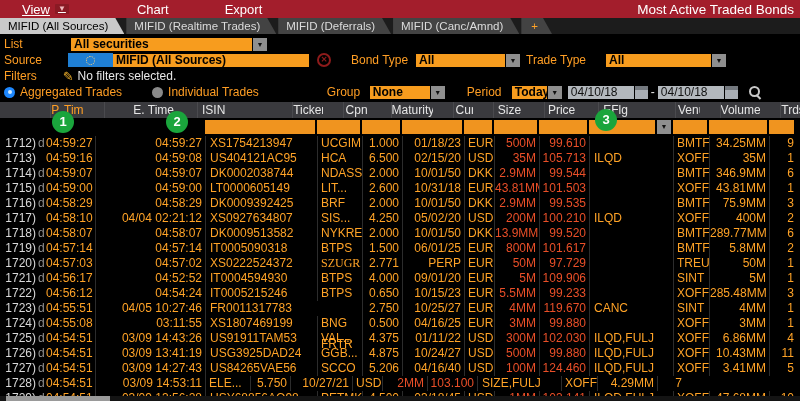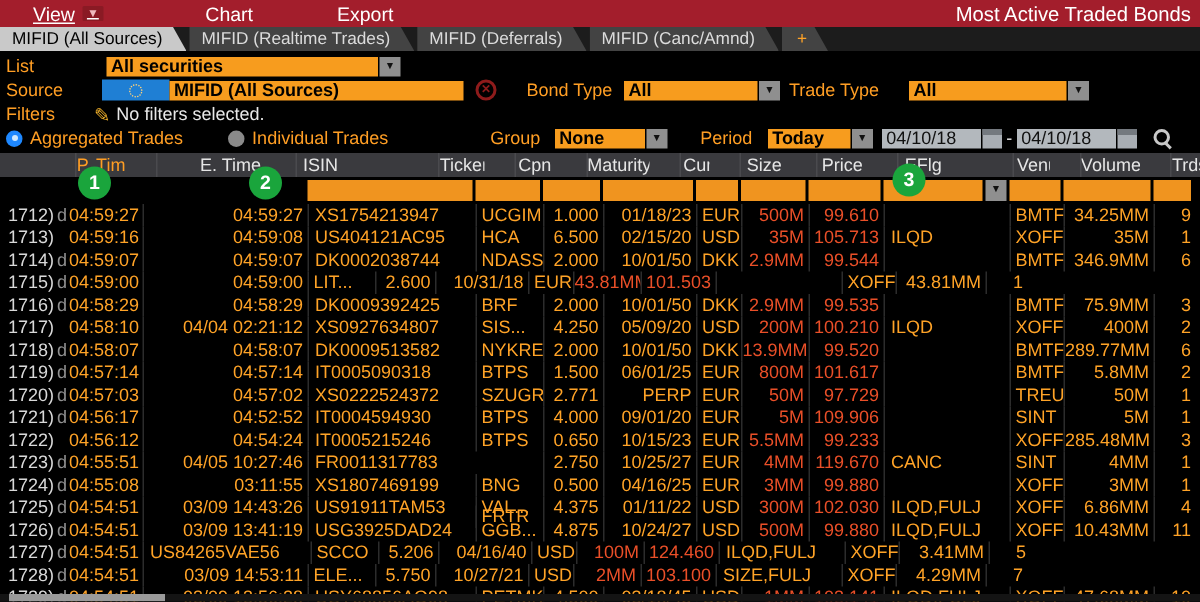--- a/index.html
+++ b/index.html
@@ -133,21 +133,21 @@
 
   <div class="ctrl">
     <span class="radio sel" style="margin-left:4px;"></span>
     <span class="radiolbl">Aggregated Trades</span>
     <span class="radio unsel" style="margin-left:30px;"></span>
     <span class="radiolbl">Individual Trades</span>
     <span class="lbl" style="margin-left:64px; width:47px;">Group</span>
     <span class="ofield" style="width:60px;">None</span>
     <span class="caretbtn">▼</span>
     <span class="lbl" style="margin-left:18px; width:49px;">Period</span>
-    <span class="ofield" style="width:55px;">Today</span>
+    <span class="ofield" style="width:35px;">Today</span>
     <span class="caretbtn">▼</span>
     <span class="datefield" style="margin-left:6px; width:66px;">04/10/18</span>
     <span class="calbtn"></span>
     <span class="whitetxt" style="margin:0 3px;">-</span>
     <span class="datefield" style="width:66px;">04/10/18</span>
     <span class="calbtn"></span>
     <span class="mag"></span>
   </div>
 
   <div class="thead" style="margin-top:2px;gap:20px;">
@@ -236,20 +236,21 @@
     <span class="c w-venue amber l sep" style="padding-left:3px;">BMTF</span>
     <span class="c w-vol amber r sep">346.9MM</span>
     <span class="c w-trds amber r sep">6</span>
   </div>
 
   <div class="trow">
     <span class="c w-num numc">1715)</span>
     <span class="c w-d dflag">d</span>
     <span class="c w-ptime amber r">04:59:00</span>
     <span class="c w-etime amber r sep">04:59:00</span>
+    <span class="c w-isin amber l sep">LT0000605149</span>
     <span class="c w-ticker amber l sep" style="padding-left:3px;">LIT...</span>
     <span class="c w-cpn amber r sep">2.600</span>
     <span class="c w-mat amber r sep">10/31/18</span>
     <span class="c w-curr amber l sep" style="padding-left:3px;">EUR</span>
     <span class="c w-size redv r sep">43.81MM</span>
     <span class="c w-price redv r sep">101.503</span>
     <span class="c w-eflg amber l sep"></span>
     <span class="c w-venue amber l sep" style="padding-left:3px;">XOFF</span>
     <span class="c w-vol amber r sep">43.81MM</span>
     <span class="c w-trds amber r sep">1</span>
@@ -274,21 +275,21 @@
   </div>
 
   <div class="trow">
     <span class="c w-num numc">1717)</span>
     <span class="c w-d dflag"></span>
     <span class="c w-ptime amber r">04:58:10</span>
     <span class="c w-etime amber r sep">04/04 02:21:12</span>
     <span class="c w-isin amber l sep">XS0927634807</span>
     <span class="c w-ticker amber l sep" style="padding-left:3px;">SIS...</span>
     <span class="c w-cpn amber r sep">4.250</span>
-    <span class="c w-mat amber r sep">05/09/20</span>
+    <span class="c w-mat amber r sep">05/02/20</span>
     <span class="c w-curr amber l sep" style="padding-left:3px;">USD</span>
     <span class="c w-size redv r sep">200M</span>
     <span class="c w-price redv r sep">100.210</span>
     <span class="c w-eflg amber l sep">ILQD</span>
     <span class="c w-venue amber l sep" style="padding-left:3px;">XOFF</span>
     <span class="c w-vol amber r sep">400M</span>
     <span class="c w-trds amber r sep">2</span>
   </div>
 
   <div class="trow">
@@ -326,21 +327,21 @@
     <span class="c w-vol amber r sep">5.8MM</span>
     <span class="c w-trds amber r sep">2</span>
   </div>
 
   <div class="trow">
     <span class="c w-num numc">1720)</span>
     <span class="c w-d dflag">d</span>
     <span class="c w-ptime amber r">04:57:03</span>
     <span class="c w-etime amber r sep">04:57:02</span>
     <span class="c w-isin amber l sep">XS0222524372</span>
-    <span class="c w-ticker amber l sep" style="padding-left:3px;">SZUGR</span>
+    <span class="c w-ticker amber l sep" style="padding-left:3px;font-family:Liberation Serif, serif;">SZUGR</span>
     <span class="c w-cpn amber r sep">2.771</span>
     <span class="c w-mat amber r sep">PERP</span>
     <span class="c w-curr amber l sep" style="padding-left:3px;">EUR</span>
     <span class="c w-size redv r sep">50M</span>
     <span class="c w-price redv r sep">97.729</span>
     <span class="c w-eflg amber l sep"></span>
     <span class="c w-venue amber l sep" style="padding-left:3px;">TREU</span>
     <span class="c w-vol amber r sep">50M</span>
     <span class="c w-trds amber r sep">1</span>
   </div>
@@ -450,20 +451,21 @@
     <span class="c w-eflg amber l sep">ILQD,FULJ</span>
     <span class="c w-venue amber l sep" style="padding-left:3px;">XOFF</span>
     <span class="c w-vol amber r sep">10.43MM</span>
     <span class="c w-trds amber r sep">11</span>
   </div>
 
   <div class="trow">
     <span class="c w-num numc">1727)</span>
     <span class="c w-d dflag">d</span>
     <span class="c w-ptime amber r">04:54:51</span>
+    <span class="c w-etime amber r sep">03/09 14:27:43</span>
     <span class="c w-isin amber l sep">US84265VAE56</span>
     <span class="c w-ticker amber l sep" style="padding-left:3px;">SCCO</span>
     <span class="c w-cpn amber r sep">5.206</span>
     <span class="c w-mat amber r sep">04/16/40</span>
     <span class="c w-curr amber l sep" style="padding-left:3px;">USD</span>
     <span class="c w-size redv r sep">100M</span>
     <span class="c w-price redv r sep">124.460</span>
     <span class="c w-eflg amber l sep">ILQD,FULJ</span>
     <span class="c w-venue amber l sep" style="padding-left:3px;">XOFF</span>
     <span class="c w-vol amber r sep">3.41MM</span>

